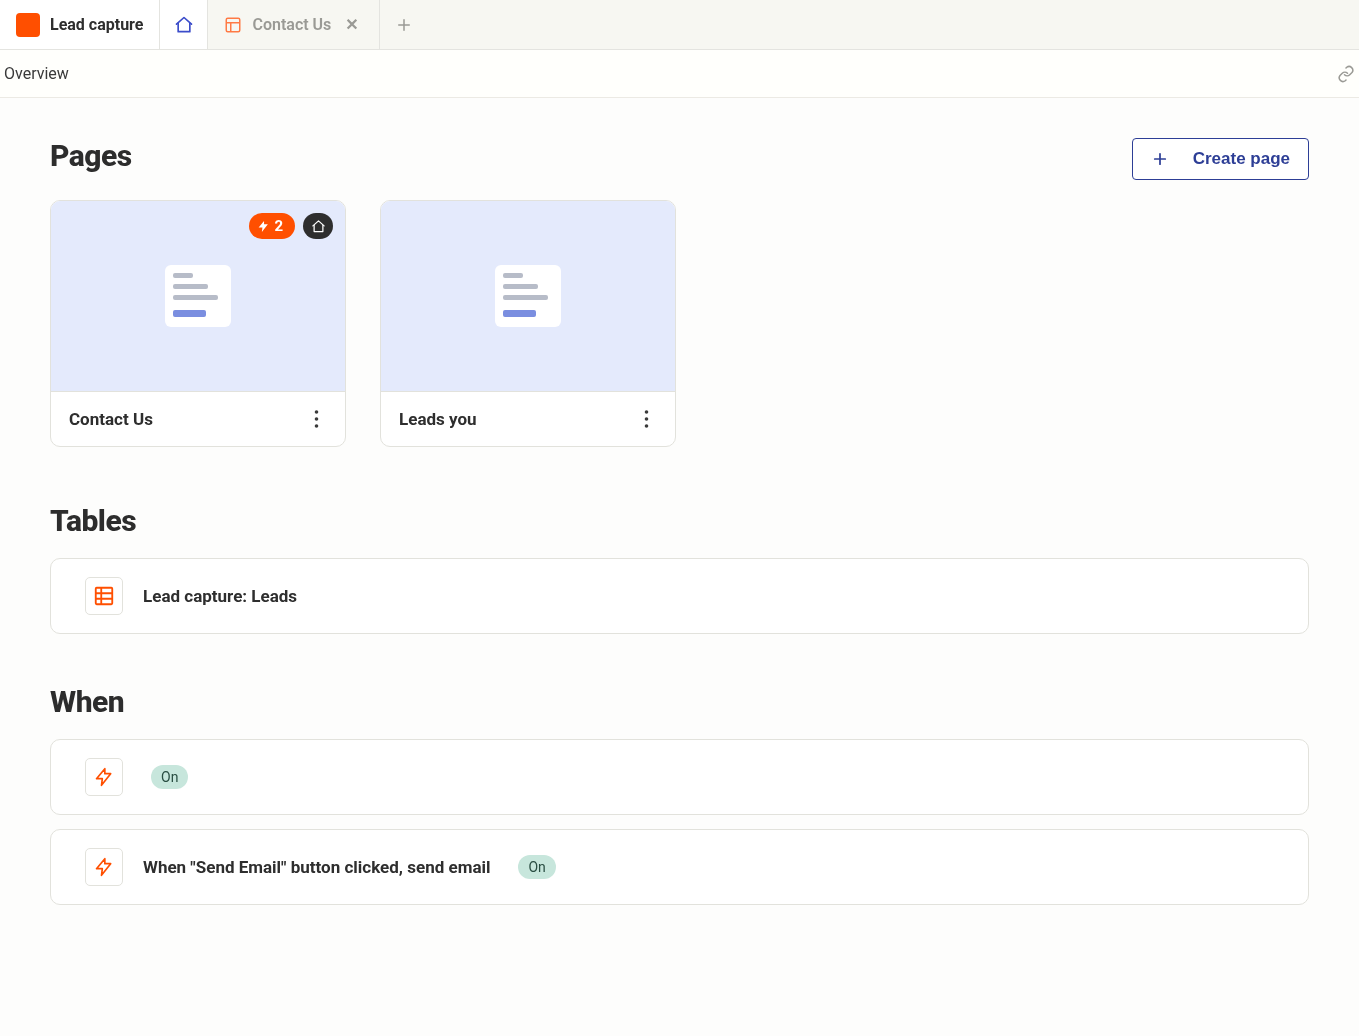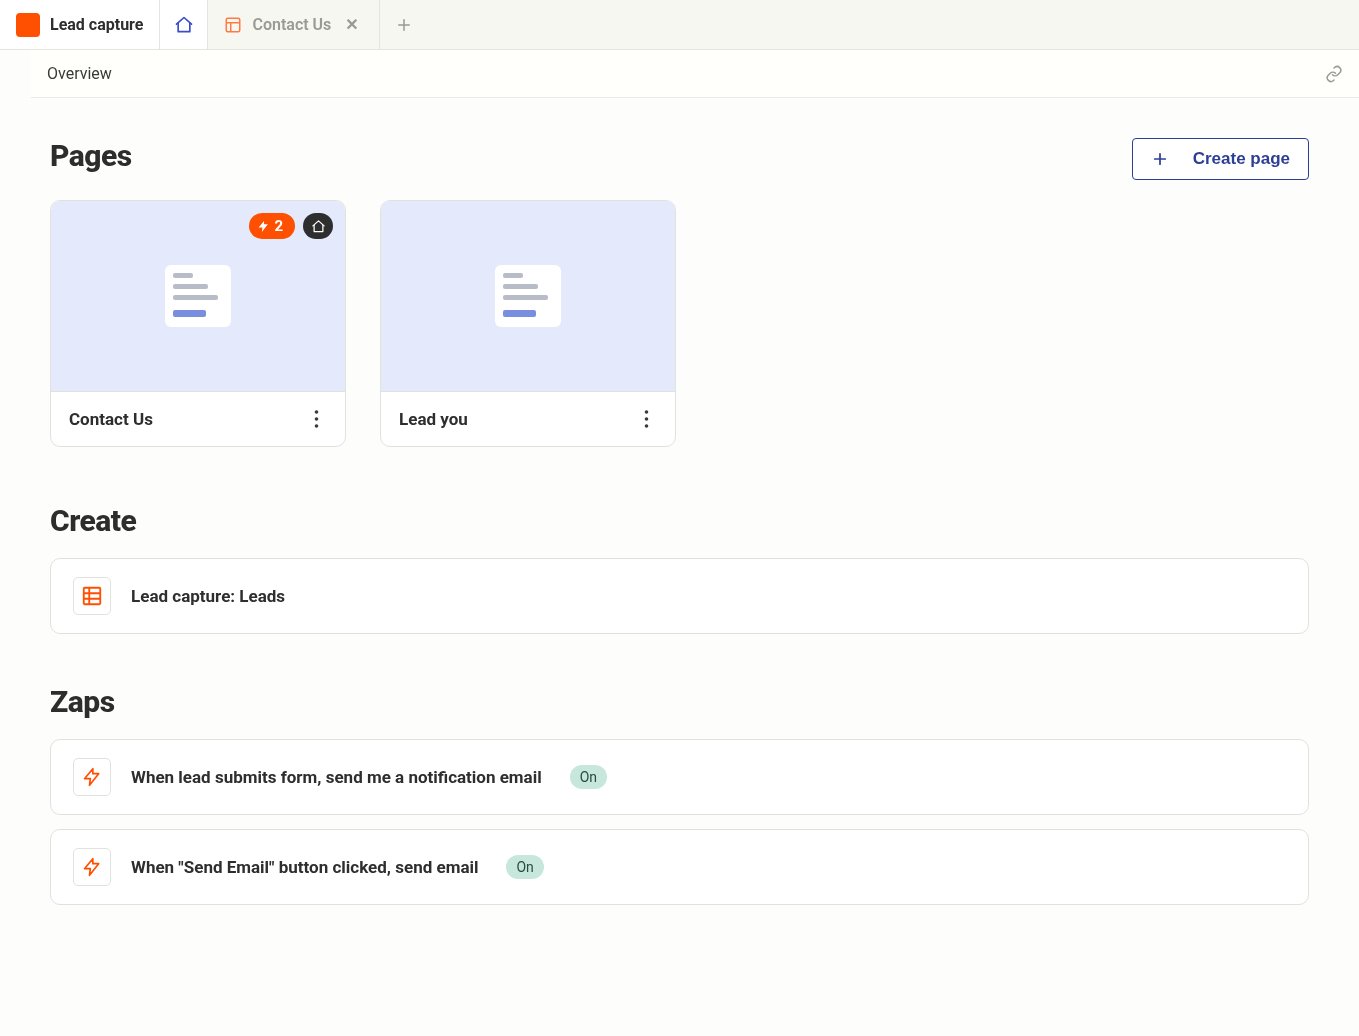--- a/index.html
+++ b/index.html
@@ -63,24 +63,23 @@
     color: #9a9a95;
     font-size: 22px;
     cursor: pointer;
   }
 
   
   .subheader {
     display: flex;
     align-items: center;
     justify-content: space-between;
-    padding: 14px 16px;
+    padding: 14px 4px;
     border-bottom: 1px solid #eceae4;
     background: #fffffc;
-    margin-left: 31px;
   }
   .subheader-left {
     font-size: 16px;
     color: #3a3a3a;
   }
   .subheader-right {
     display:flex;
     align-items:center;
     gap:10px;
     color:#9a9a95;
@@ -188,21 +187,21 @@
   }
   .kebab { cursor: pointer; padding:4px 8px; }
 
   
   .list-row {
     display: flex;
     align-items: center;
     gap: 20px;
     border: 1px solid #e2e2dc;
     border-radius: 10px;
-    padding: 18px 22px;
+    padding: 18px 34px;
     background: #fff;
     margin-bottom: 14px;
     cursor: pointer;
   }
   .row-icon-box {
     width: 38px; height: 38px;
     border: 1px solid #e2e2dc;
     border-radius: 5px;
     display:flex; align-items:center; justify-content:center;
   }
@@ -317,61 +316,60 @@
       <div class="page-card">
         <div class="page-preview">
           <div class="form-mini">
             <div class="bar short"></div>
               <div class="bar med"></div>
               <div class="bar long"></div>
               <div class="bar blue"></div>
           </div>
         </div>
         <div class="page-card-footer">
-          <div class="page-card-title">Lead you</div>
+          <div class="page-card-title">Leads you</div>
           <div class="kebab">
             <svg width="5" height="18" viewBox="0 0 4 18" fill="#3a3a3a">
                 <circle cx="2" cy="2" r="1.8"></circle>
                 <circle cx="2" cy="9" r="1.8"></circle>
                 <circle cx="2" cy="16" r="1.8"></circle>
               </svg>
           </div>
         </div>
       </div>
 
     </div>
   </div>
 
   <div class="section-block">
     <div class="section-head">
-      <h2 class="section-title">Create</h2>
+      <h2 class="section-title">Tables</h2>
     </div>
     <div class="list-row">
       <div class="row-icon-box">
         <svg width="22" height="22" viewBox="0 0 24 24" fill="none" stroke="#ff4f00" stroke-width="2">
           <rect x="3" y="3" width="18" height="18" rx="1"></rect>
             <path d="M3 9h18M3 15h18M9 3v18"></path>
         </svg>
       </div>
       <div class="row-title">Lead capture: Leads</div>
     </div>
   </div>
 
   <div class="section-block">
     <div class="section-head">
-      <h2 class="section-title">Zaps</h2>
+      <h2 class="section-title">When</h2>
     </div>
 
     <div class="list-row">
       <div class="row-icon-box">
         <svg width="20" height="20" viewBox="0 0 24 24" fill="none" stroke="#ff4f00" stroke-width="2" stroke-linejoin="round">
             <path d="M13 2 3 14h7l-1 8 11-14h-7l0-6z"></path>
           </svg>
       </div>
-      <div class="row-title">When lead submits form, send me a notification email</div>
       <div class="status-pill">On</div>
     </div>
 
     <div class="list-row">
       <div class="row-icon-box">
         <svg width="20" height="20" viewBox="0 0 24 24" fill="none" stroke="#ff4f00" stroke-width="2" stroke-linejoin="round">
             <path d="M13 2 3 14h7l-1 8 11-14h-7l0-6z"></path>
           </svg>
       </div>
       <div class="row-title">When "Send Email" button clicked, send email</div>

